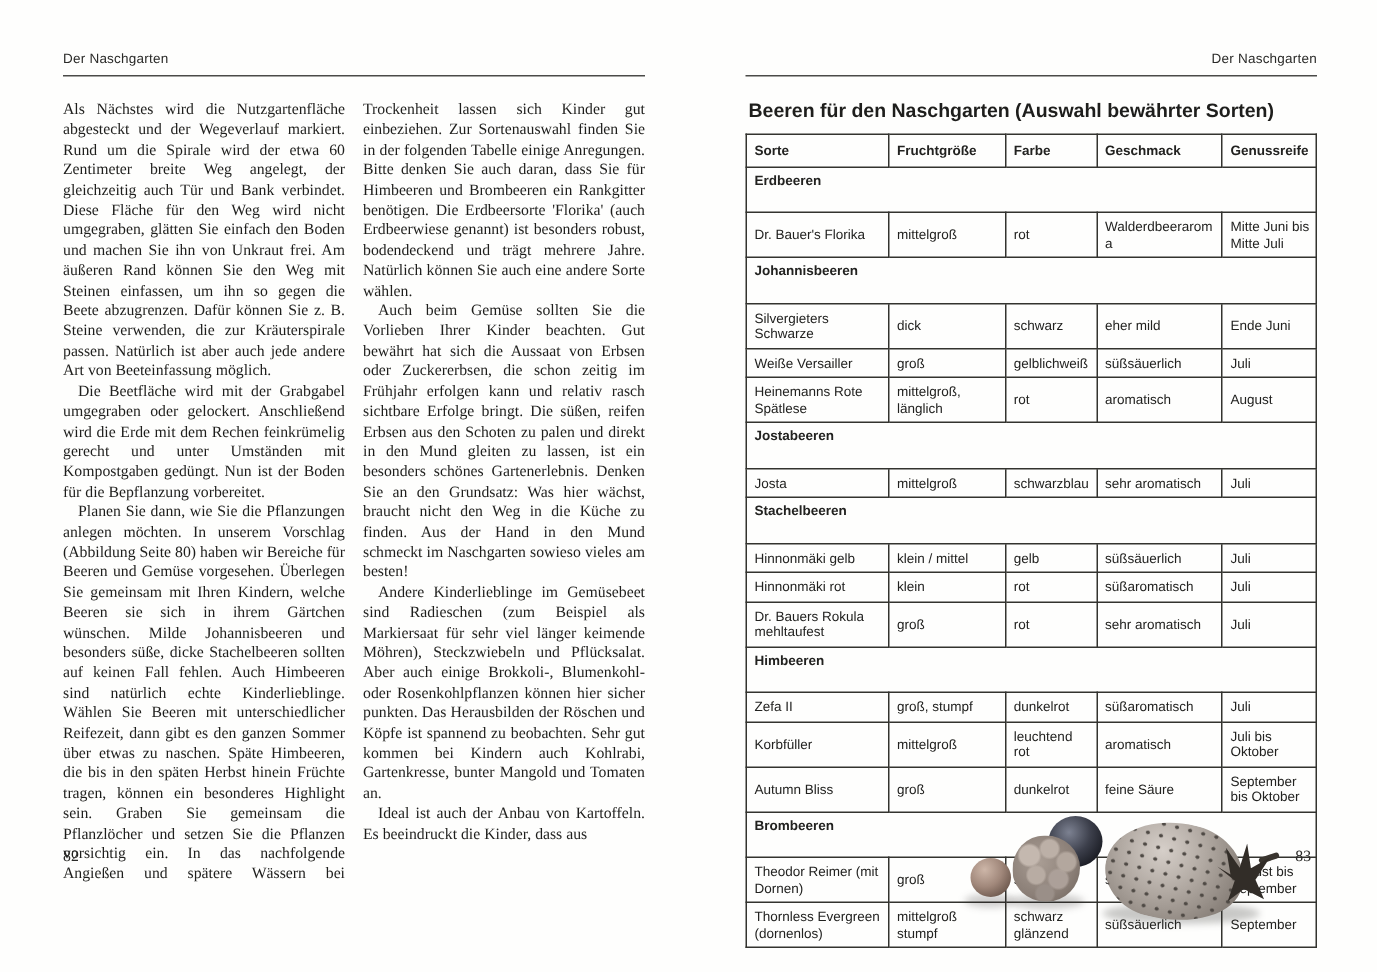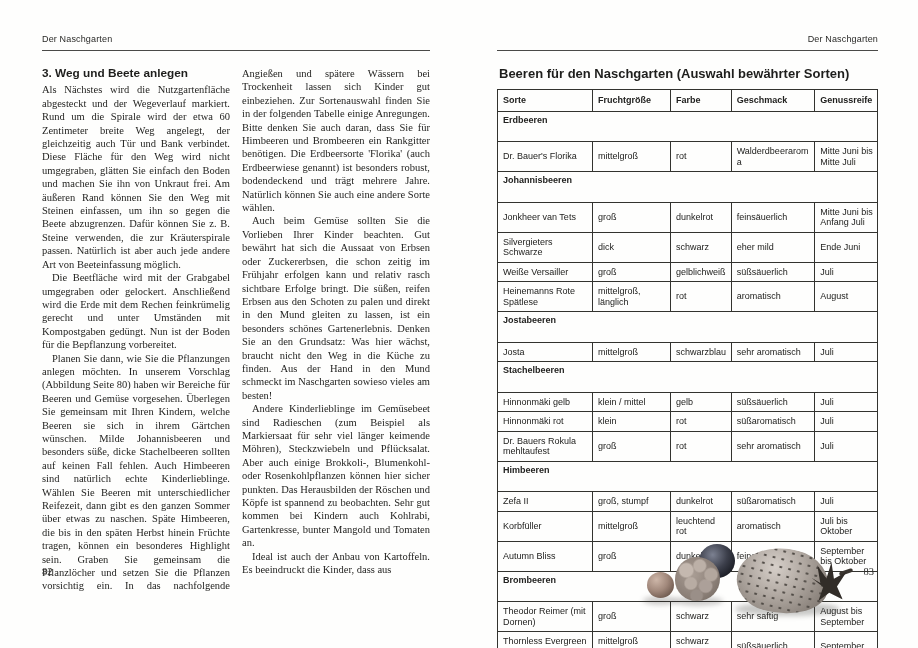--- a/index.html
+++ b/index.html
@@ -104,21 +104,20 @@
     background:#3a352f; transform:rotate(-18deg); border-radius:2px;
   }
 </style>
 </head>
 <body>
 
 <div class="page page-left">
   <div class="running-head">Der Naschgarten</div>
 
   <div class="article">
-    <h2>3. Weg und Beete anlegen</h2>
     <p class="para">Als Nächstes wird die Nutzgartenfläche abgesteckt und der Wegeverlauf markiert. Rund um die Spirale wird der etwa 60 Zentimeter breite Weg angelegt, der gleichzeitig auch Tür und Bank verbindet. Diese Fläche für den Weg wird nicht umgegraben, glätten Sie einfach den Boden und machen Sie ihn von Unkraut frei. Am äußeren Rand können Sie den Weg mit Steinen einfassen, um ihn so gegen die Beete abzugrenzen. Dafür können Sie z. B. Steine verwenden, die zur Kräuterspirale passen. Natürlich ist aber auch jede andere Art von Beeteinfassung möglich.</p>
     <p class="para indent">Die Beetfläche wird mit der Grabgabel umgegraben oder gelockert. Anschließend wird die Erde mit dem Rechen feinkrümelig gerecht und unter Umständen mit Kompostgaben gedüngt. Nun ist der Boden für die Bepflanzung vorbereitet.</p>
     <p class="para indent">Planen Sie dann, wie Sie die Pflanzungen anlegen möchten. In unserem Vorschlag (Abbildung Seite 80) haben wir Bereiche für Beeren und Gemüse vorgesehen. Überlegen Sie gemeinsam mit Ihren Kindern, welche Beeren sie sich in ihrem Gärtchen wünschen. Milde Johannisbeeren und besonders süße, dicke Stachelbeeren sollten auf keinen Fall fehlen. Auch Himbeeren sind natürlich echte Kinderlieblinge. Wählen Sie Beeren mit unterschiedlicher Reifezeit, dann gibt es den ganzen Sommer über etwas zu naschen. Späte Himbeeren, die bis in den späten Herbst hinein Früchte tragen, können ein besonderes Highlight sein. Graben Sie gemeinsam die Pflanzlöcher und setzen Sie die Pflanzen vorsichtig ein. In das nachfolgende Angießen und spätere Wässern bei Trockenheit lassen sich Kinder gut einbeziehen. Zur Sortenauswahl finden Sie in der folgenden Tabelle einige Anregungen. Bitte denken Sie auch daran, dass Sie für Himbeeren und Brombeeren ein Rankgitter benötigen. Die Erdbeersorte 'Florika' (auch Erdbeerwiese genannt) ist besonders robust, bodendeckend und trägt mehrere Jahre. Natürlich können Sie auch eine andere Sorte wählen.</p>
     <p class="para indent">Auch beim Gemüse sollten Sie die Vorlieben Ihrer Kinder beachten. Gut bewährt hat sich die Aussaat von Erbsen oder Zuckererbsen, die schon zeitig im Frühjahr erfolgen kann und relativ rasch sichtbare Erfolge bringt. Die süßen, reifen Erbsen aus den Schoten zu palen und direkt in den Mund gleiten zu lassen, ist ein besonders schönes Gartenerlebnis. Denken Sie an den Grundsatz: Was hier wächst, braucht nicht den Weg in die Küche zu finden. Aus der Hand in den Mund schmeckt im Naschgarten sowieso vieles am besten!</p>
     <p class="para indent">Andere Kinderlieblinge im Gemüsebeet sind Radieschen (zum Beispiel als Markiersaat für sehr viel länger keimende Möhren), Steckzwiebeln und Pflücksalat. Aber auch einige Brokkoli-, Blumenkohl- oder Rosenkohlpflanzen können hier sicher punkten. Das Herausbilden der Röschen und Köpfe ist spannend zu beobachten. Sehr gut kommen bei Kindern auch Kohlrabi, Gartenkresse, bunter Mangold und Tomaten an.</p>
     <p class="para indent">Ideal ist auch der Anbau von Kartoffeln. Es beeindruckt die Kinder, dass aus</p>
   </div>
 
   <div class="pagenum left">82</div>
 </div>
@@ -153,27 +152,20 @@
           <td>Dr. Bauer's Florika</td>
           <td>mittelgroß</td>
           <td>rot</td>
           <td>Walderdbeeraroma</td>
           <td>Mitte Juni bis Mitte Juli</td>
         </tr>
         <tr class="section-row">
           <td colspan="5">Johannisbeeren</td>
         </tr>
         <tr>
-          <td>Jonkheer van Tets</td>
-          <td>groß</td>
-          <td>dunkelrot</td>
-          <td>feinsäuerlich</td>
-          <td>Mitte Juni bis Anfang Juli</td>
-        </tr>
-        <tr>
           <td>Silvergieters Schwarze</td>
           <td>dick</td>
           <td>schwarz</td>
           <td>eher mild</td>
           <td>Ende Juni</td>
         </tr>
         <tr>
           <td>Weiße Versailler</td>
           <td>groß</td>
           <td>gelblichweiß</td>

